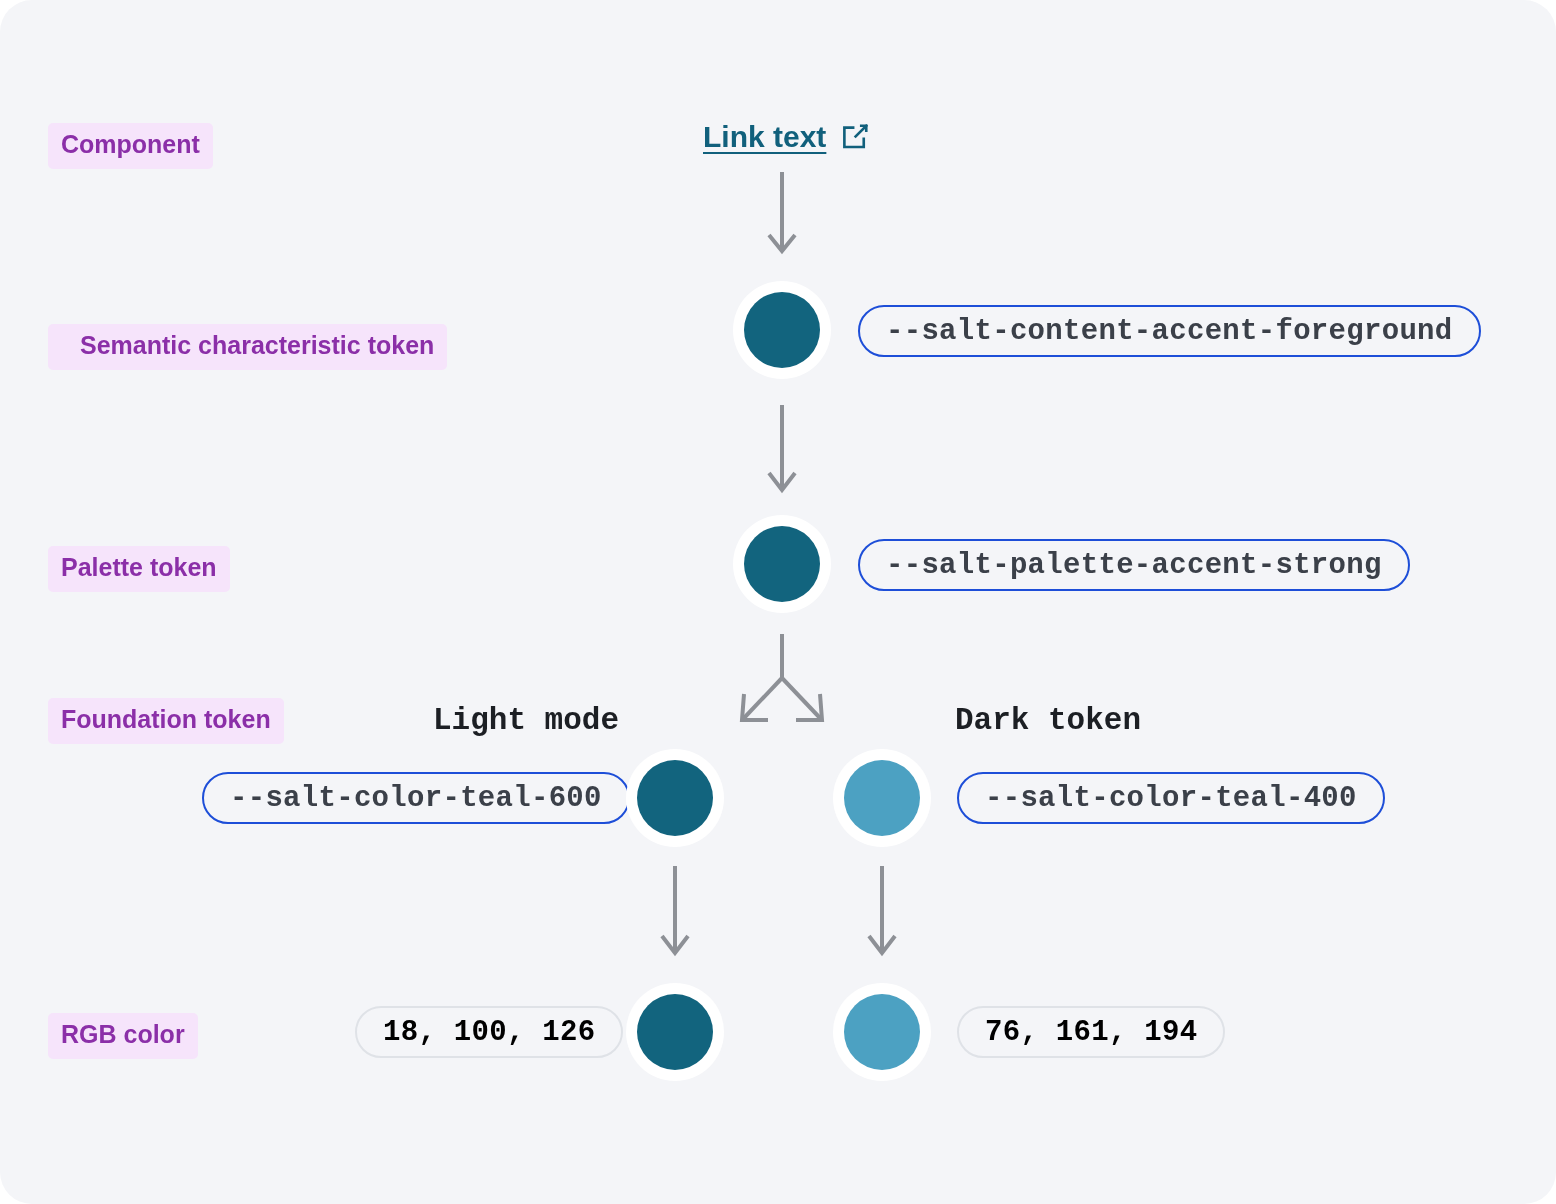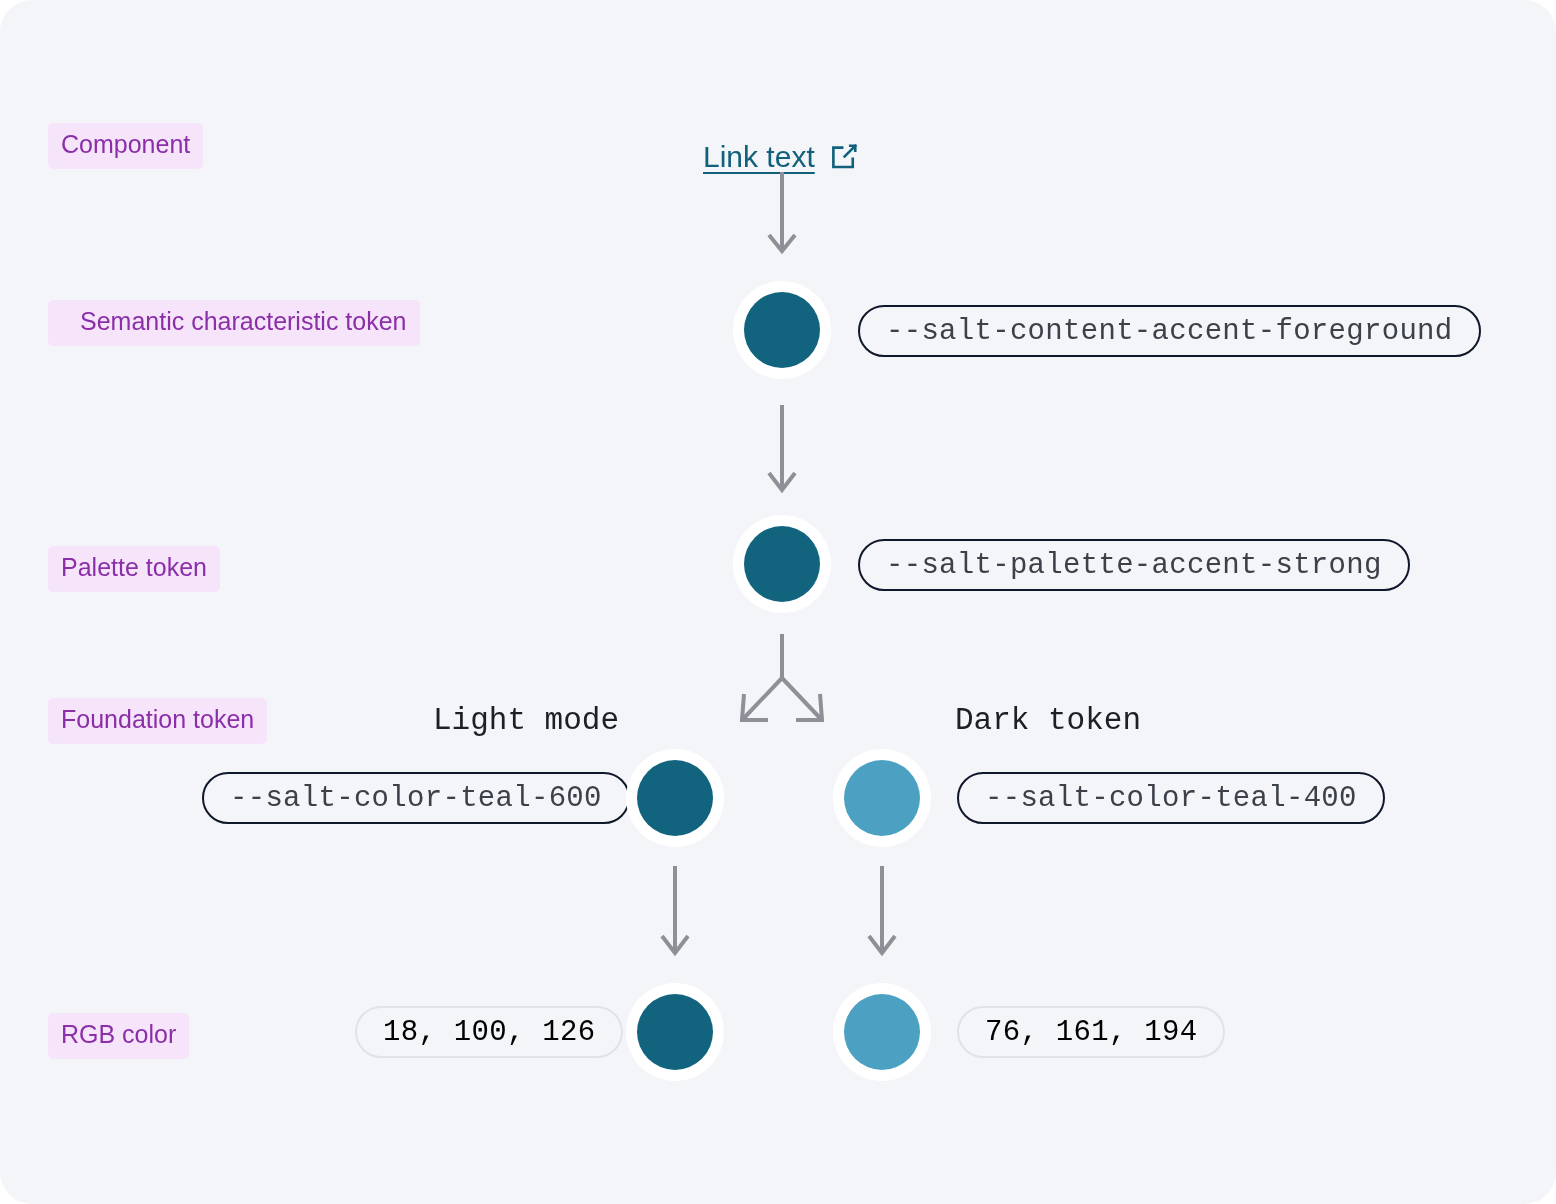--- a/index.html
+++ b/index.html
@@ -13,20 +13,21 @@
     font-family: "Liberation Sans", sans-serif;
   }
 
   #canvas {
     position: relative;
     width: 1556px;
     height: 1204px;
     background: #f4f5f8;
     border-radius: 32px;
     overflow: hidden;
+    font-weight: bold;
   }
 
   
   .row-label {
     position: absolute;
     background: #f6e4fb;
     color: #8b2fa8;
     font-family: "Liberation Sans", sans-serif;
     font-size: 25px;
     line-height: 1;
@@ -34,21 +35,20 @@
     border-radius: 5px;
     white-space: nowrap;
   }
 
   
   .link-wrap {
     position: absolute;
     display: flex;
     align-items: center;
     gap: 14px;
-    margin-top: 20px;
   }
   .link-text {
     font-family: "Liberation Sans", sans-serif;
     font-size: 30px;
     color: #11607c;
     text-decoration: underline;
     text-underline-offset: 5px;
     text-decoration-thickness: 2px;
     white-space: nowrap;
   }
@@ -60,21 +60,21 @@
 
   
   .pill {
     position: absolute;
     display: flex;
     align-items: center;
     justify-content: center;
     box-sizing: border-box;
     height: 52px;
     padding: 0 26px;
-    border: 2px solid #0f172a;
+    border: 2px solid #1d4ed8;
     border-radius: 26px;
     background: transparent;
     color: #3b4049;
     font-family: "Liberation Mono", monospace;
     font-size: 29px;
     letter-spacing: 0.3px;
     white-space: nowrap;
   }
   .pill.muted {
     border-color: #dfe2e7;
@@ -112,21 +112,21 @@
     position: absolute;
   }
 </style>
 </head>
 <body>
 
 <div id="canvas">
 
   <div class="row-label" style="left:48px; top:123px;">Component</div>
 
-  <div class="row-label" style="left:48px; top:300px;padding-left:32px;">Semantic characteristic token</div>
+  <div class="row-label" style="left:48px; top:324px;padding-left:32px;">Semantic characteristic token</div>
 
   <div class="row-label" style="left:48px; top:698px;">Foundation token</div>
 
   <div class="row-label" style="left:48px; top:546px;">Palette token</div>
 
   <div class="row-label" style="left:48px; top:1013px;">RGB color</div>
 
   <div class="link-wrap" style="left:703px; top:120px;">
     <span class="link-text">Link text</span>
     <span class="link-icon">

